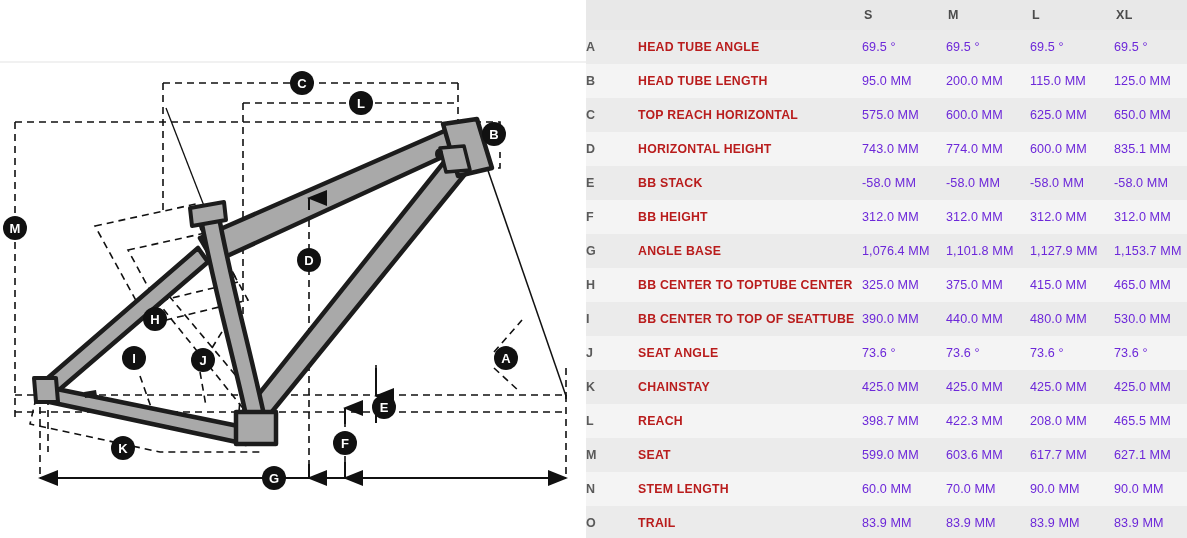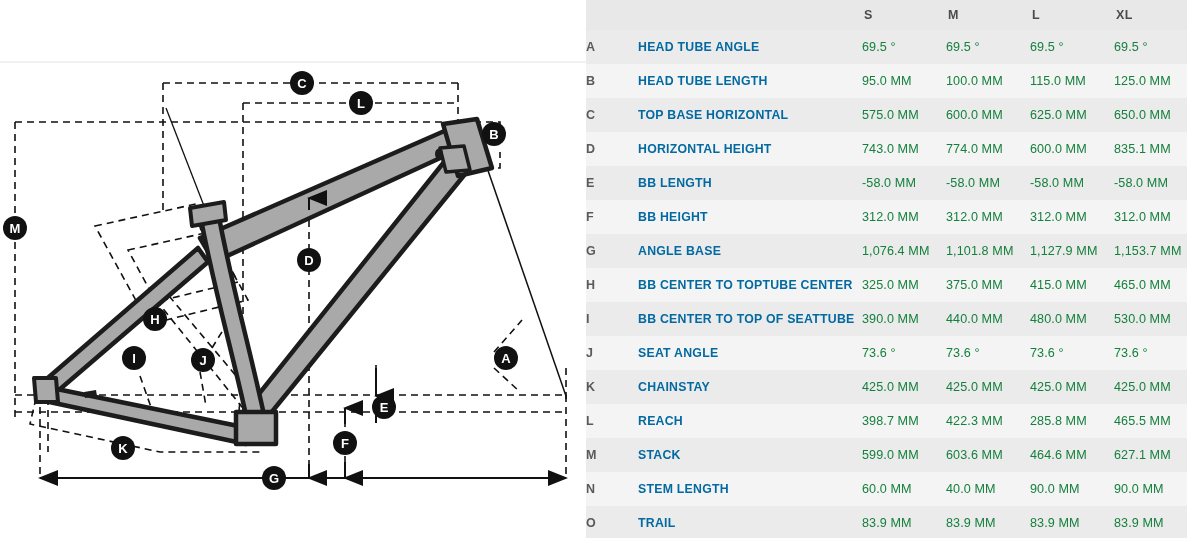--- a/index.html
+++ b/index.html
@@ -83,26 +83,26 @@
   td.letter {
     font-size: 12.5px;
     font-weight: bold;
     color: #5a5a5a;
     padding-left: 12px;
     letter-spacing: .2px;
   }
   td.name {
     font-size: 12.3px;
     font-weight: bold;
-    color: #0369a1;
+    color: #b91c1c;
     letter-spacing: .25px;
   }
   td.val {
     font-size: 12.6px;
-    color: #15803d;
+    color: #6d28d9;
     padding-left: 2px;
     letter-spacing: .1px;
   }
 
   
   .bubble-txt {
     font-family: "Liberation Sans", sans-serif;
     font-size: 13px;
     font-weight: bold;
     fill: #ffffff;
@@ -312,43 +312,43 @@
             <td class="name">HEAD TUBE ANGLE</td>
             <td class="val">69.5 °</td>
             <td class="val">69.5 °</td>
             <td class="val">69.5 °</td>
             <td class="val">69.5 °</td>
           </tr>
           <tr class="even">
             <td class="letter">B</td>
             <td class="name">HEAD TUBE LENGTH</td>
             <td class="val">95.0 MM</td>
-            <td class="val">100.0 MM</td>
+            <td class="val">200.0 MM</td>
             <td class="val">115.0 MM</td>
             <td class="val">125.0 MM</td>
           </tr>
           <tr class="odd">
             <td class="letter">C</td>
-            <td class="name">TOP BASE HORIZONTAL</td>
+            <td class="name">TOP REACH HORIZONTAL</td>
             <td class="val">575.0 MM</td>
             <td class="val">600.0 MM</td>
             <td class="val">625.0 MM</td>
             <td class="val">650.0 MM</td>
           </tr>
           <tr class="even">
             <td class="letter">D</td>
             <td class="name">HORIZONTAL HEIGHT</td>
             <td class="val">743.0 MM</td>
             <td class="val">774.0 MM</td>
             <td class="val">600.0 MM</td>
             <td class="val">835.1 MM</td>
           </tr>
           <tr class="odd">
             <td class="letter">E</td>
-            <td class="name">BB LENGTH</td>
+            <td class="name">BB STACK</td>
             <td class="val">-58.0 MM</td>
             <td class="val">-58.0 MM</td>
             <td class="val">-58.0 MM</td>
             <td class="val">-58.0 MM</td>
           </tr>
           <tr class="even">
             <td class="letter">F</td>
             <td class="name">BB HEIGHT</td>
             <td class="val">312.0 MM</td>
             <td class="val">312.0 MM</td>
@@ -393,36 +393,36 @@
             <td class="val">425.0 MM</td>
             <td class="val">425.0 MM</td>
             <td class="val">425.0 MM</td>
             <td class="val">425.0 MM</td>
           </tr>
           <tr class="even">
             <td class="letter">L</td>
             <td class="name">REACH</td>
             <td class="val">398.7 MM</td>
             <td class="val">422.3 MM</td>
-            <td class="val">285.8 MM</td>
+            <td class="val">208.0 MM</td>
             <td class="val">465.5 MM</td>
           </tr>
           <tr class="odd">
             <td class="letter">M</td>
-            <td class="name">STACK</td>
+            <td class="name">SEAT</td>
             <td class="val">599.0 MM</td>
             <td class="val">603.6 MM</td>
-            <td class="val">464.6 MM</td>
+            <td class="val">617.7 MM</td>
             <td class="val">627.1 MM</td>
           </tr>
           <tr class="even">
             <td class="letter">N</td>
             <td class="name">STEM LENGTH</td>
             <td class="val">60.0 MM</td>
-            <td class="val">40.0 MM</td>
+            <td class="val">70.0 MM</td>
             <td class="val">90.0 MM</td>
             <td class="val">90.0 MM</td>
           </tr>
           <tr class="odd">
             <td class="letter">O</td>
             <td class="name">TRAIL</td>
             <td class="val">83.9 MM</td>
             <td class="val">83.9 MM</td>
             <td class="val">83.9 MM</td>
             <td class="val">83.9 MM</td>

